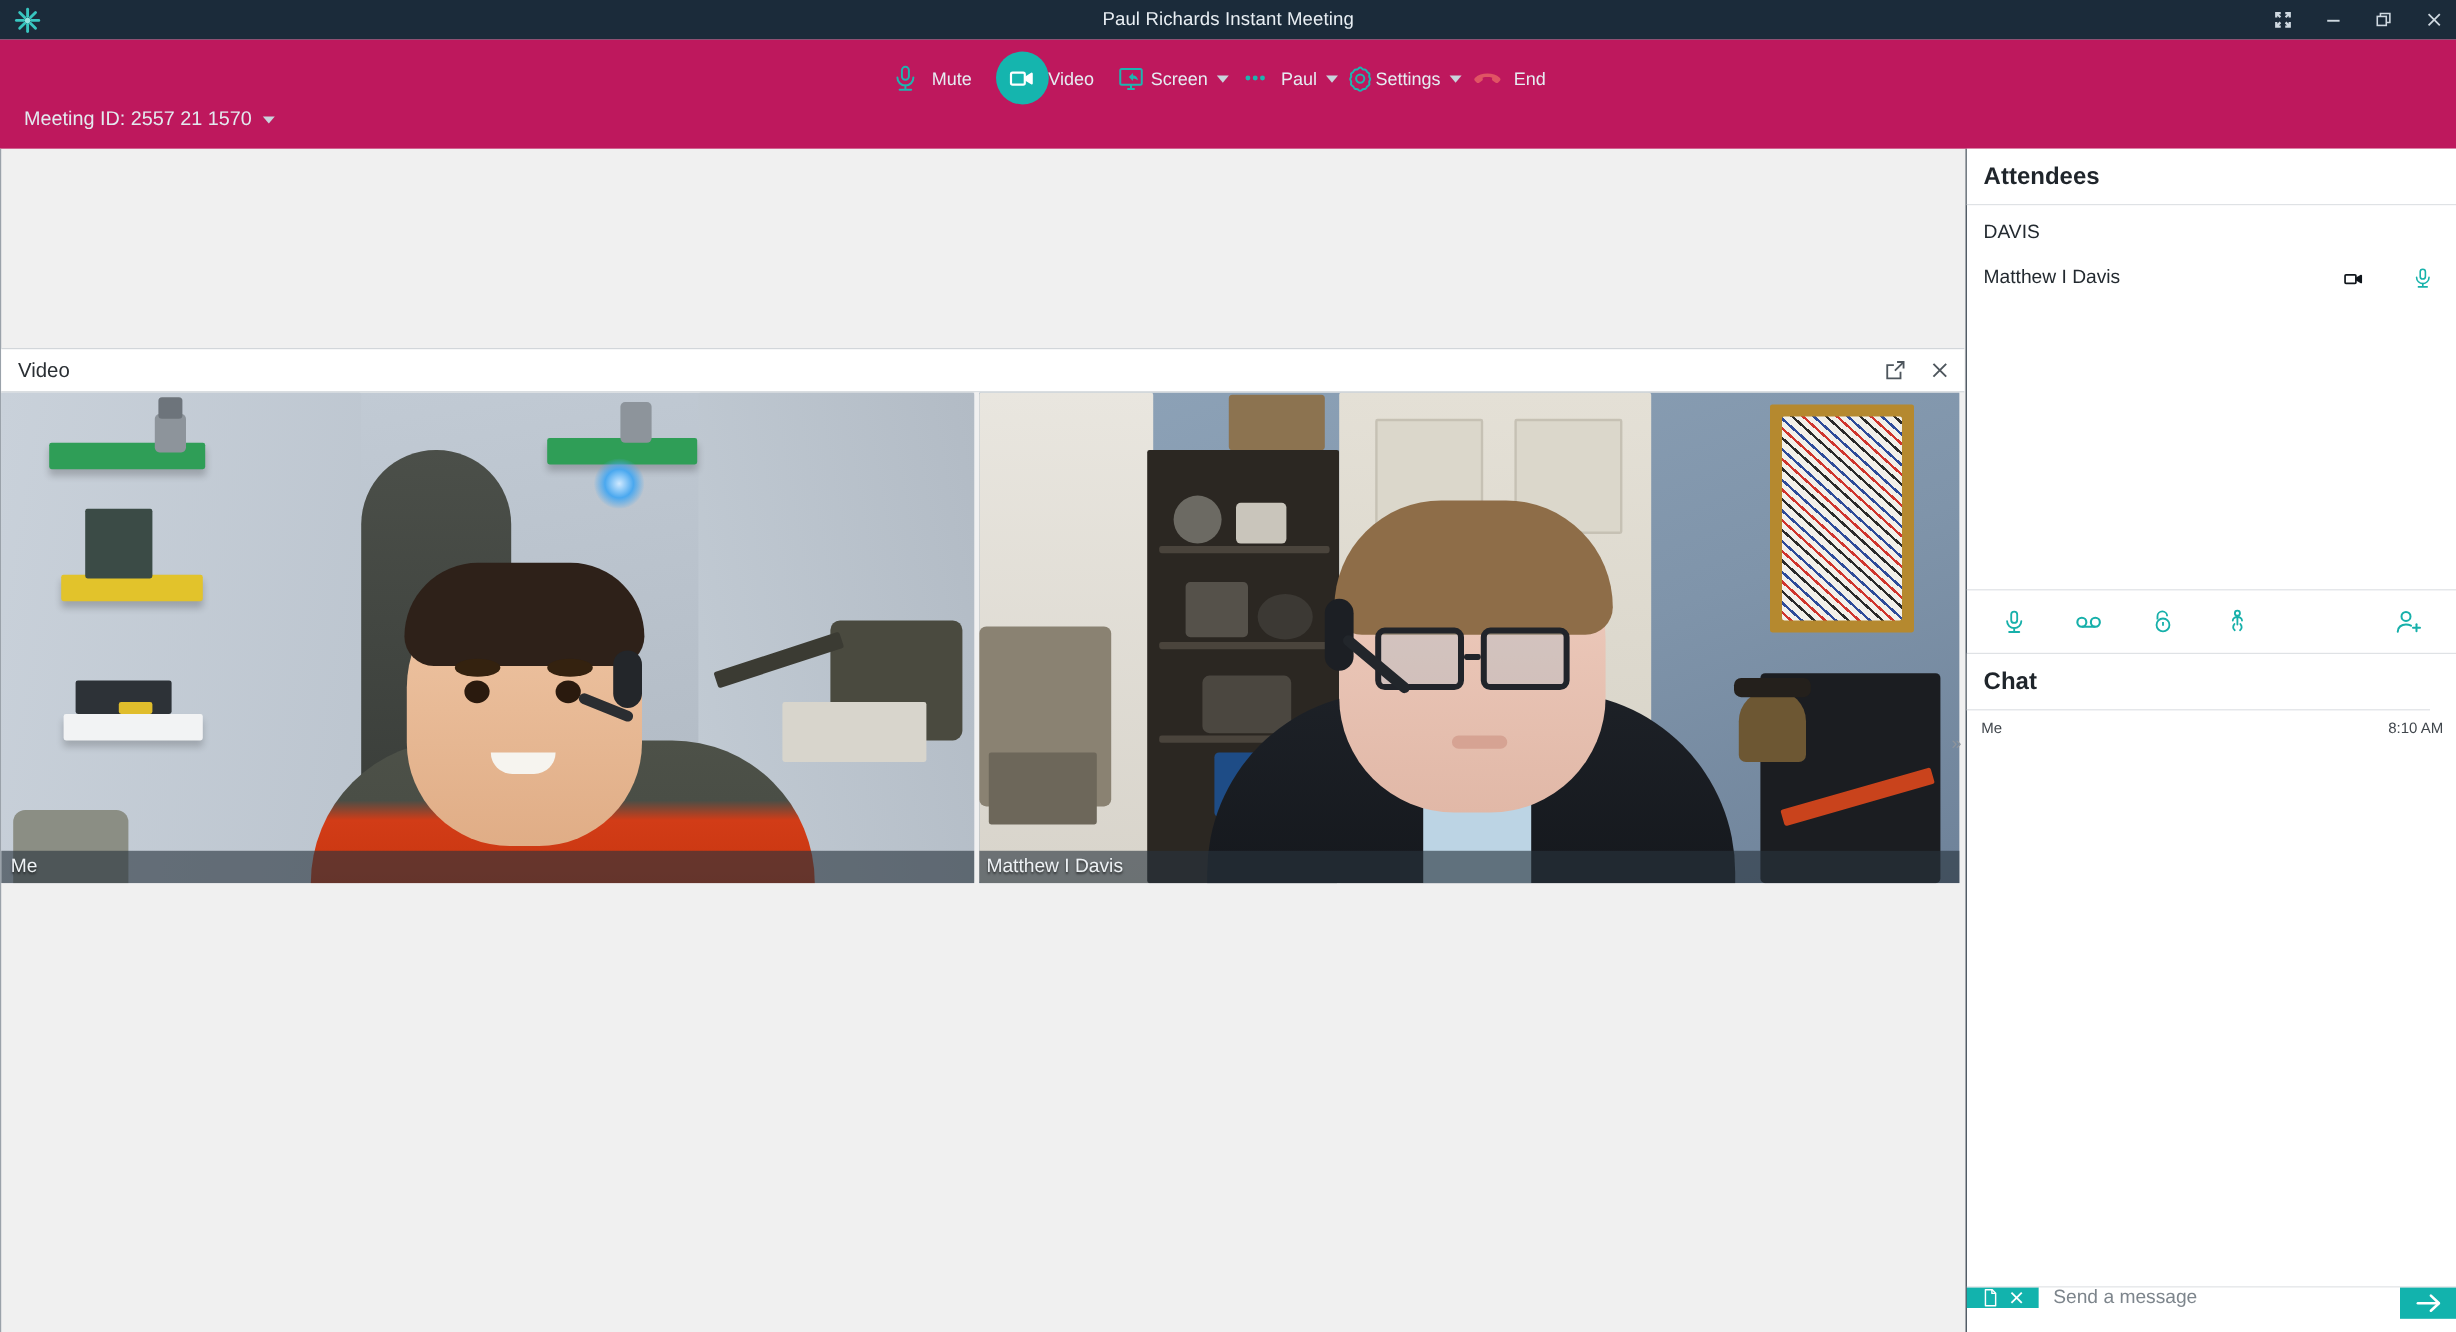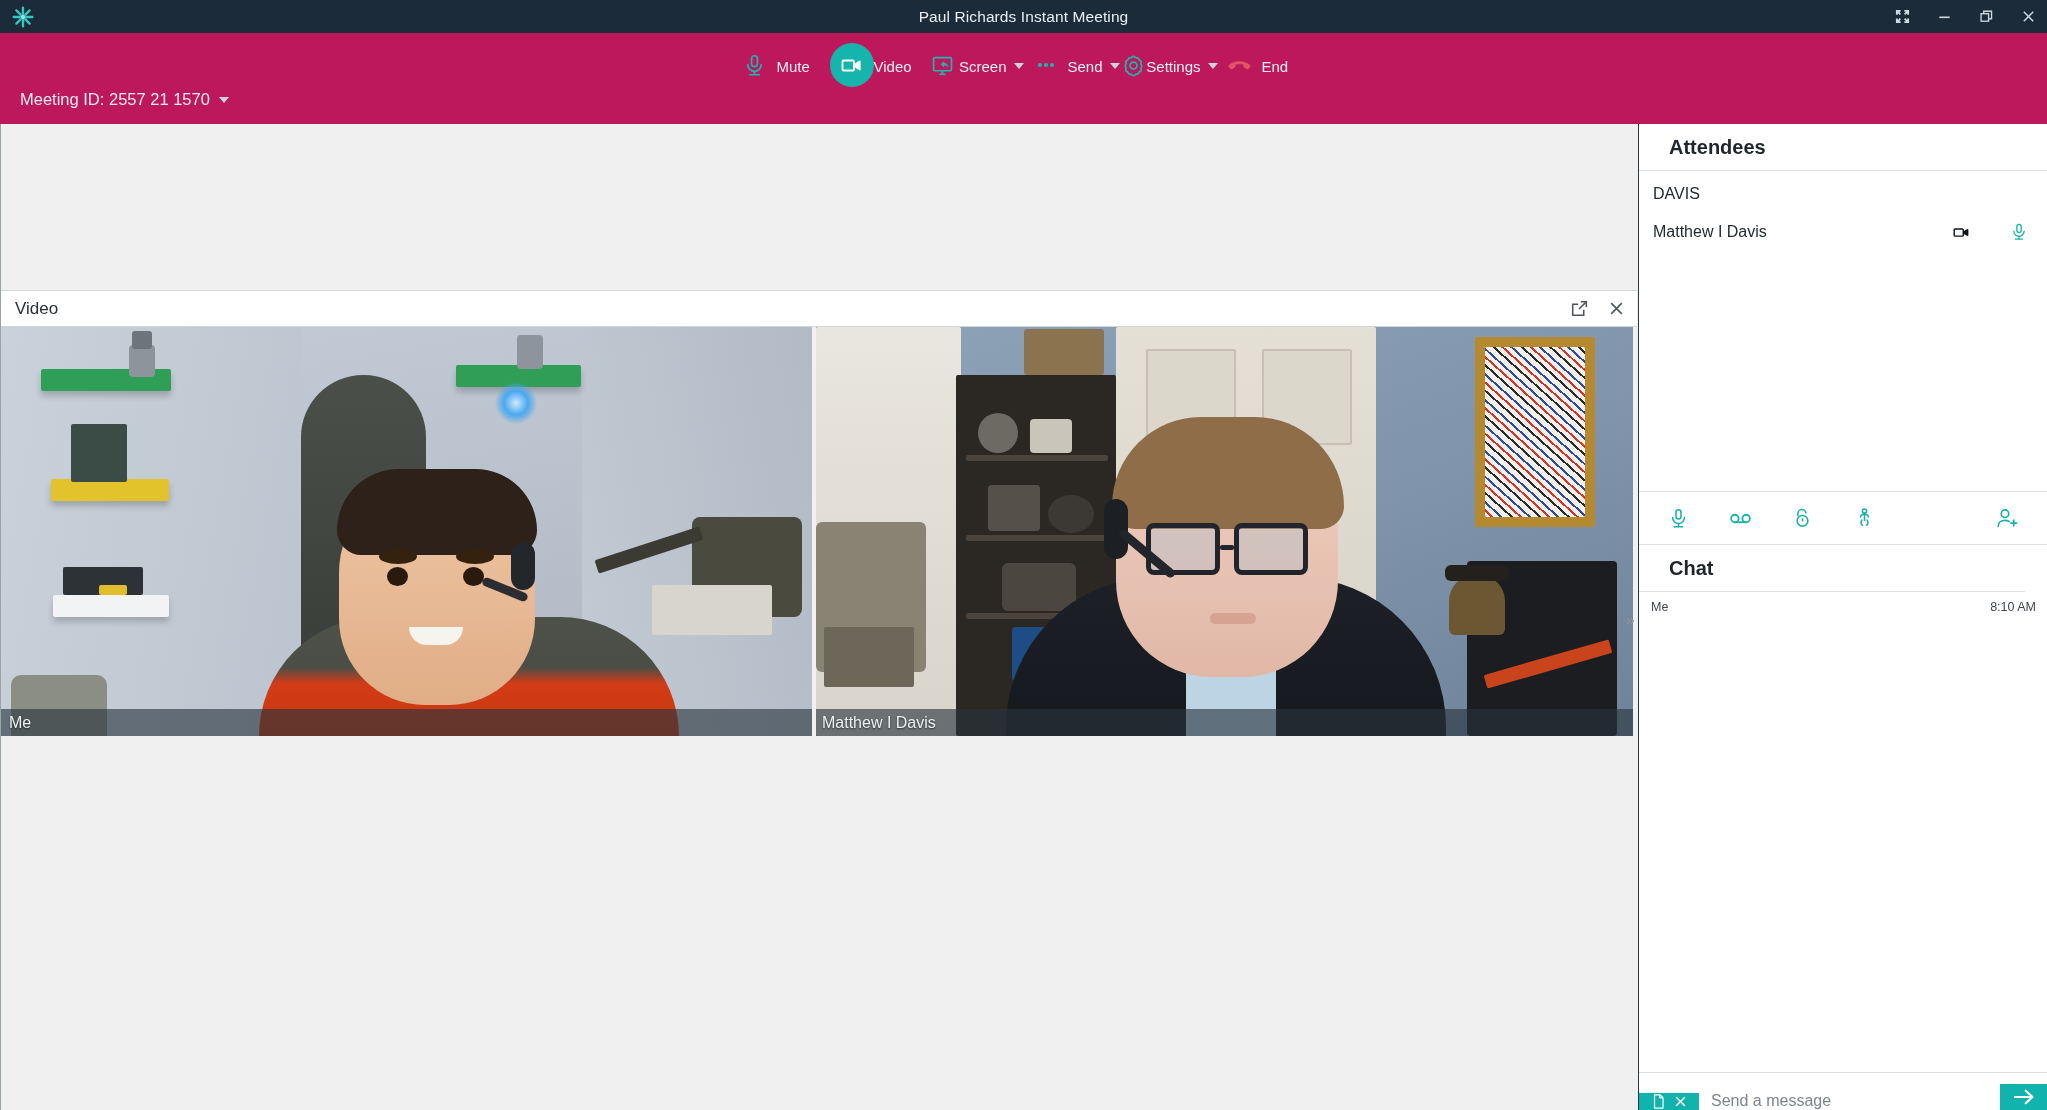--- a/index.html
+++ b/index.html
@@ -123,21 +123,21 @@
   }
   .collapse-handle {
     position: absolute; left: -17px; top: 478px;
     width: 17px; height: 34px;
     display: flex; align-items: center; justify-content: center;
     color: #8e949c; font-size: 15px; cursor: pointer;
     background: transparent;
   }
   .sec-head {
     height: 47px; display: flex; align-items: center;
-    padding-left: 30px; background: #ffffff;
+    padding-left: 14px; background: #ffffff;
     border-bottom: 1px solid #dfe2e5;
   }
   .sec-head h2 { font-size: 20px; font-weight: bold; color: #1f252b; }
 
   .att-list { padding-top: 4px; }
   .att-row {
     height: 38px; display: flex; align-items: center;
     padding: 0 0 0 14px; font-size: 16px; color: #232a30;
     cursor: pointer;
   }
@@ -171,21 +171,21 @@
     font-size: 12.5px; color: #41474d; padding: 0 3px 3px 3px;
   }
   .msg-bubble {
     background: #a9acb2; color: #16191c;
     font-size: 16px; padding: 4px 9px; border-radius: 2px;
   }
 
   .composer {
     position: absolute; left: 0; bottom: 0;
     width: 409px; height: 38px;
-    display: flex; align-items: flex-end;
+    display: flex; align-items: flex-start;
     border-top: 1px solid #d9dde0;
   }
   .comp-left {
     width: 60px; background: #12b3ad; color: #fff;
     display: flex; align-items: center; justify-content: space-around;
     padding: 0 8px;
   }
   .comp-left span { cursor: pointer; display: flex; }
   .comp-input {
     flex: 1; border: none; outline: none;
@@ -301,21 +301,21 @@
 
       <div class="tool">
         <span class="tool-ico">
           <svg width="26" height="26" viewBox="0 0 24 24" fill="currentColor">
             <circle cx="6.4" cy="12" r="1.9"></circle>
               <circle cx="12" cy="12" r="1.9"></circle>
               <circle cx="17.6" cy="12" r="1.9"></circle>
           </svg>
         </span>
         <span class="tool-label">
-          <span>Send</span>
+          <span>Paul</span>
           <i class="caret-down"></i>
         </span>
       </div>
 
       <div class="tool">
         <span class="tool-ico">
           <svg width="25" height="25" viewBox="0 0 24 24" fill="none" stroke="currentColor" stroke-width="1.6">
             <circle cx="12" cy="12" r="3.3"></circle>
             <path d="M12 3.2c.9 0 1.3.7 1.9 1.2.7.5 1.6.2 2.3.5.7.3.9 1.2 1.4 1.8.5.5 1.4.7 1.7 1.4.3.7-.2 1.5-.1 2.3.1.8.8 1.3.8 2.1 0 .8-.7 1.3-.8 2.1-.1.8.4 1.6.1 2.3-.3.7-1.2.9-1.7 1.4-.5.6-.7 1.5-1.4 1.8-.7.3-1.6 0-2.3.5-.6.5-1 1.2-1.9 1.2s-1.3-.7-1.9-1.2c-.7-.5-1.6-.2-2.3-.5-.7-.3-.9-1.2-1.4-1.8-.5-.5-1.4-.7-1.7-1.4-.3-.7.2-1.5.1-2.3-.1-.8-.8-1.3-.8-2.1 0-.8.7-1.3.8-2.1.1-.8-.4-1.6-.1-2.3.3-.7 1.2-.9 1.7-1.4.5-.6.7-1.5 1.4-1.8.7-.3 1.6 0 2.3-.5.6-.5 1-1.2 1.9-1.2z"></path>
           </svg>

